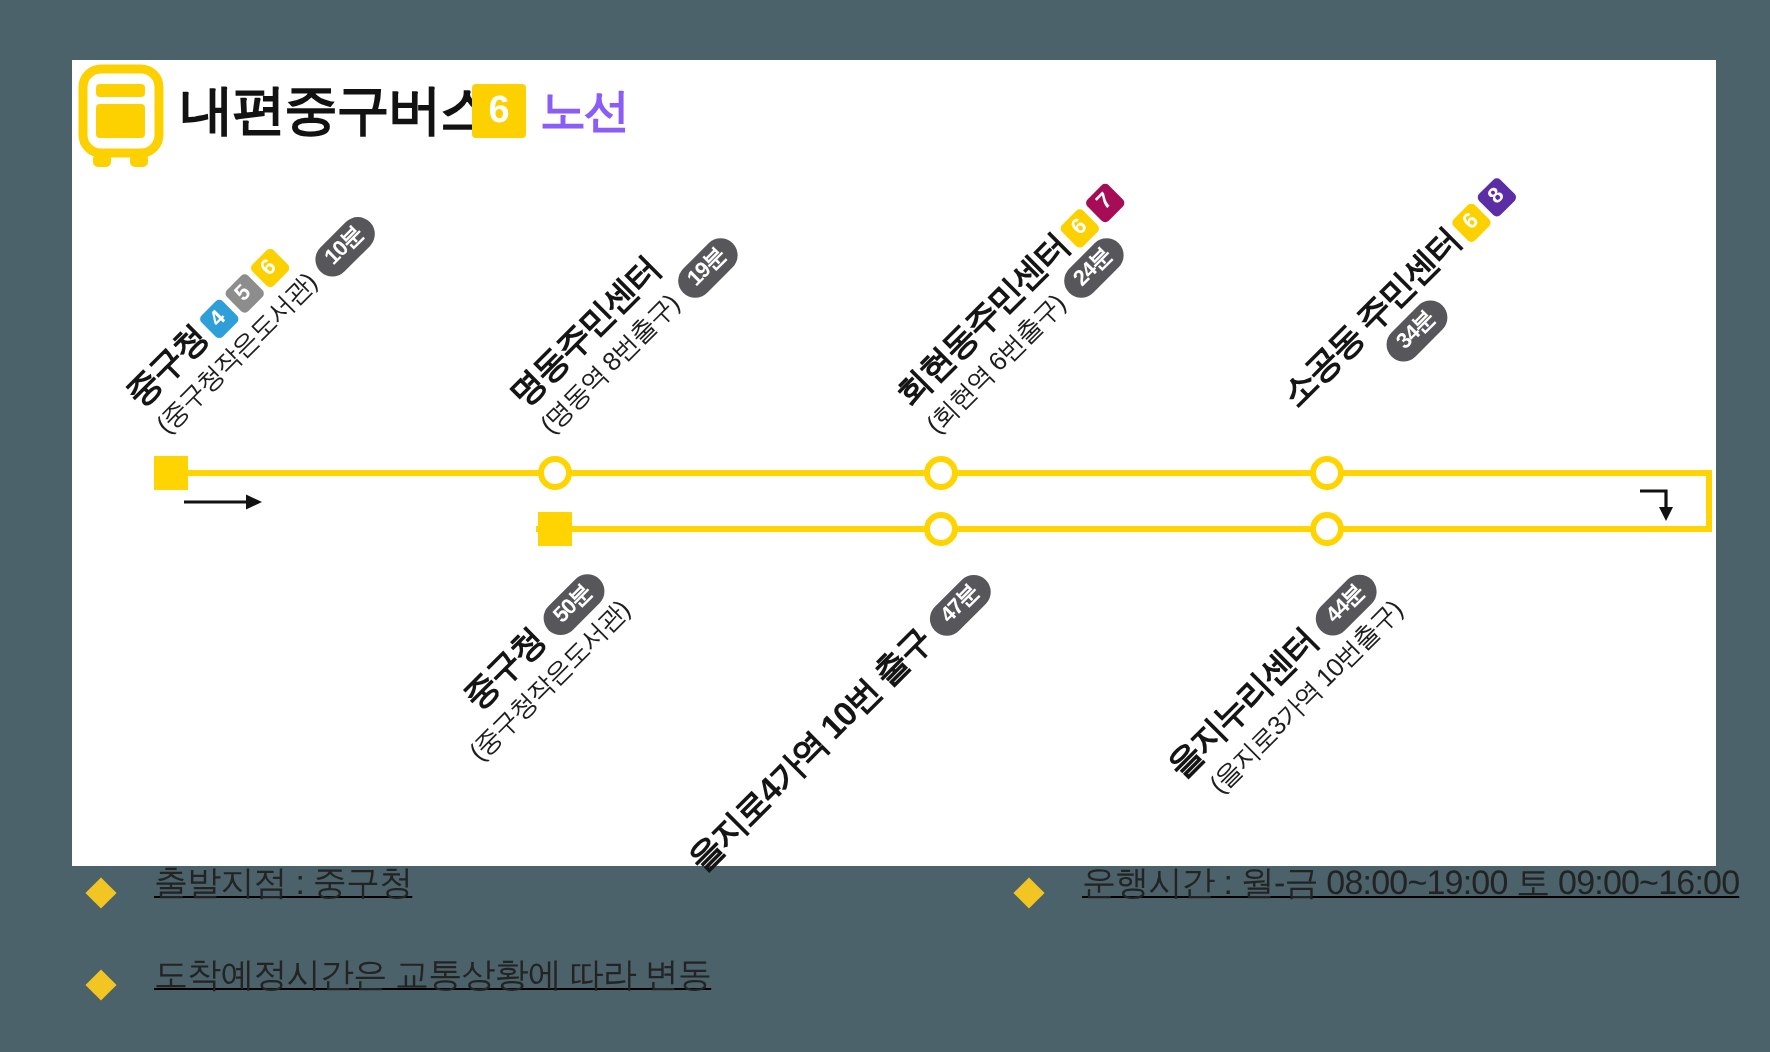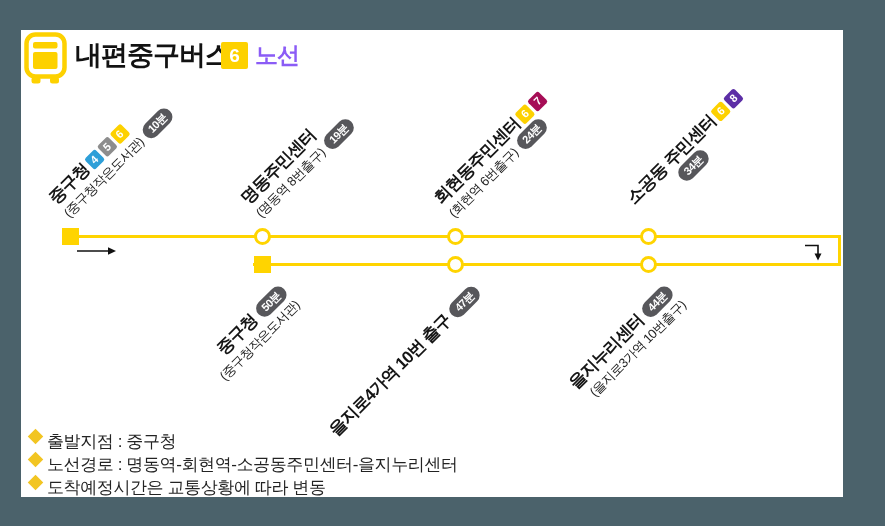--- a/index.html
+++ b/index.html
@@ -1,21 +1,21 @@
 <!DOCTYPE html>
 <html style="--frame: #4b626b; --panel: #ffffff; --line: #ffd400; --badge_yellow: #fdd100; --pill: #57575b; --diamond: #f2c522;"><head>
 <meta charset="utf-8">
 <style>
   html,body{margin:0;padding:0;}
   body{
     width:885px;height:526px;position:relative;overflow:hidden;
     background:var(--frame,#4b626b);
     font-family:"Liberation Sans","DejaVu Sans",sans-serif;
   }
-  .panel{position:absolute;left:21px;top:30px;width:822px;height:467px;background:var(--panel,#ffffff);}
+  .panel{position:absolute;left:36px;top:30px;width:822px;height:403px;background:var(--panel,#ffffff);}
   .layer{position:absolute;left:0;top:0;width:100%;height:100%;}
 
   
   .bus-icon{position:absolute;left:2px;top:2px;}
   .title{position:absolute;left:54px;top:8px;font-size:27px;font-weight:800;color:#121212;letter-spacing:-1px;line-height:34px;}
   .route-badge-hdr{position:absolute;left:200px;top:12px;width:27px;height:27px;background:var(--badge_yellow,#fdd100);
     color:#fff;font-size:19px;font-weight:800;text-align:center;line-height:27px;border-radius:2px;}
   .route-suffix{position:absolute;left:234px;top:12px;font-size:23px;font-weight:800;color:#8b5cf6;line-height:27px;letter-spacing:-1px;}
 
   
@@ -39,21 +39,21 @@
   .stop-name{font-size:17px;font-weight:700;color:#151515;letter-spacing:-0.8px;}
   .stop-sub{font-size:13px;font-weight:500;color:#1e1e1e;letter-spacing:-0.6px;}
   .num-badge{display:inline-block;width:15px;height:15px;border-radius:2.5px;color:#fff;font-size:11px;font-weight:700;
     line-height:15px;text-align:center;margin-left:3px;vertical-align:1px;}
   .time-pill{display:inline-block;background:var(--pill,#57575b);color:#fff;font-size:11px;font-weight:700;line-height:13px;
     padding:2px 7px;border-radius:10px;margin-left:5px;vertical-align:1px;letter-spacing:-0.5px;}
 
   .dir-arrow{position:absolute;}
 
   
-  .info-item{position:absolute;display:flex;align-items:flex-start;gap:6px;}
+  .info-item{position:absolute;display:flex;align-items:flex-end;gap:21px;text-decoration:underline;}
   .diamond{width:11px;height:11px;background:var(--diamond,#f2c522);transform:rotate(45deg);flex:0 0 auto;}
   .info-text{font-size:17px;color:#232323;letter-spacing:-0.4px;font-weight:500;line-height:21px;white-space:nowrap;}
 </style>
 </head>
 <body>
 
 <div class="panel">
 
   <div class="layer">
     <svg class="bus-icon" width="45" height="53" viewBox="0 0 45 53">
@@ -132,22 +132,22 @@
         </div>
       </div>
     </div>
 
   <div class="layer" id="info-section">
 
   <div class="info-item" style="left: 9px; top: 401px;">
         <span class="diamond"></span>
         <span class="info-text">출발지점 : 중구청</span>
       </div>
-      <div class="info-item" style="left: 9px; top: 424px;">
+      <div class="info-item" style="left: 473px; top: 401px;">
         <span class="diamond"></span>
-        <span class="info-text">노선경로 : 명동역-회현역-소공동주민센터-을지누리센터</span>
+        <span class="info-text">운행시간 : 월-금 08:00~19:00 토 09:00~16:00</span>
       </div>
       <div class="info-item" style="left: 9px; top: 447px;">
         <span class="diamond"></span>
         <span class="info-text">도착예정시간은 교통상황에 따라 변동</span>
       </div>
     </div>
 </div>
 
 </body></html>

